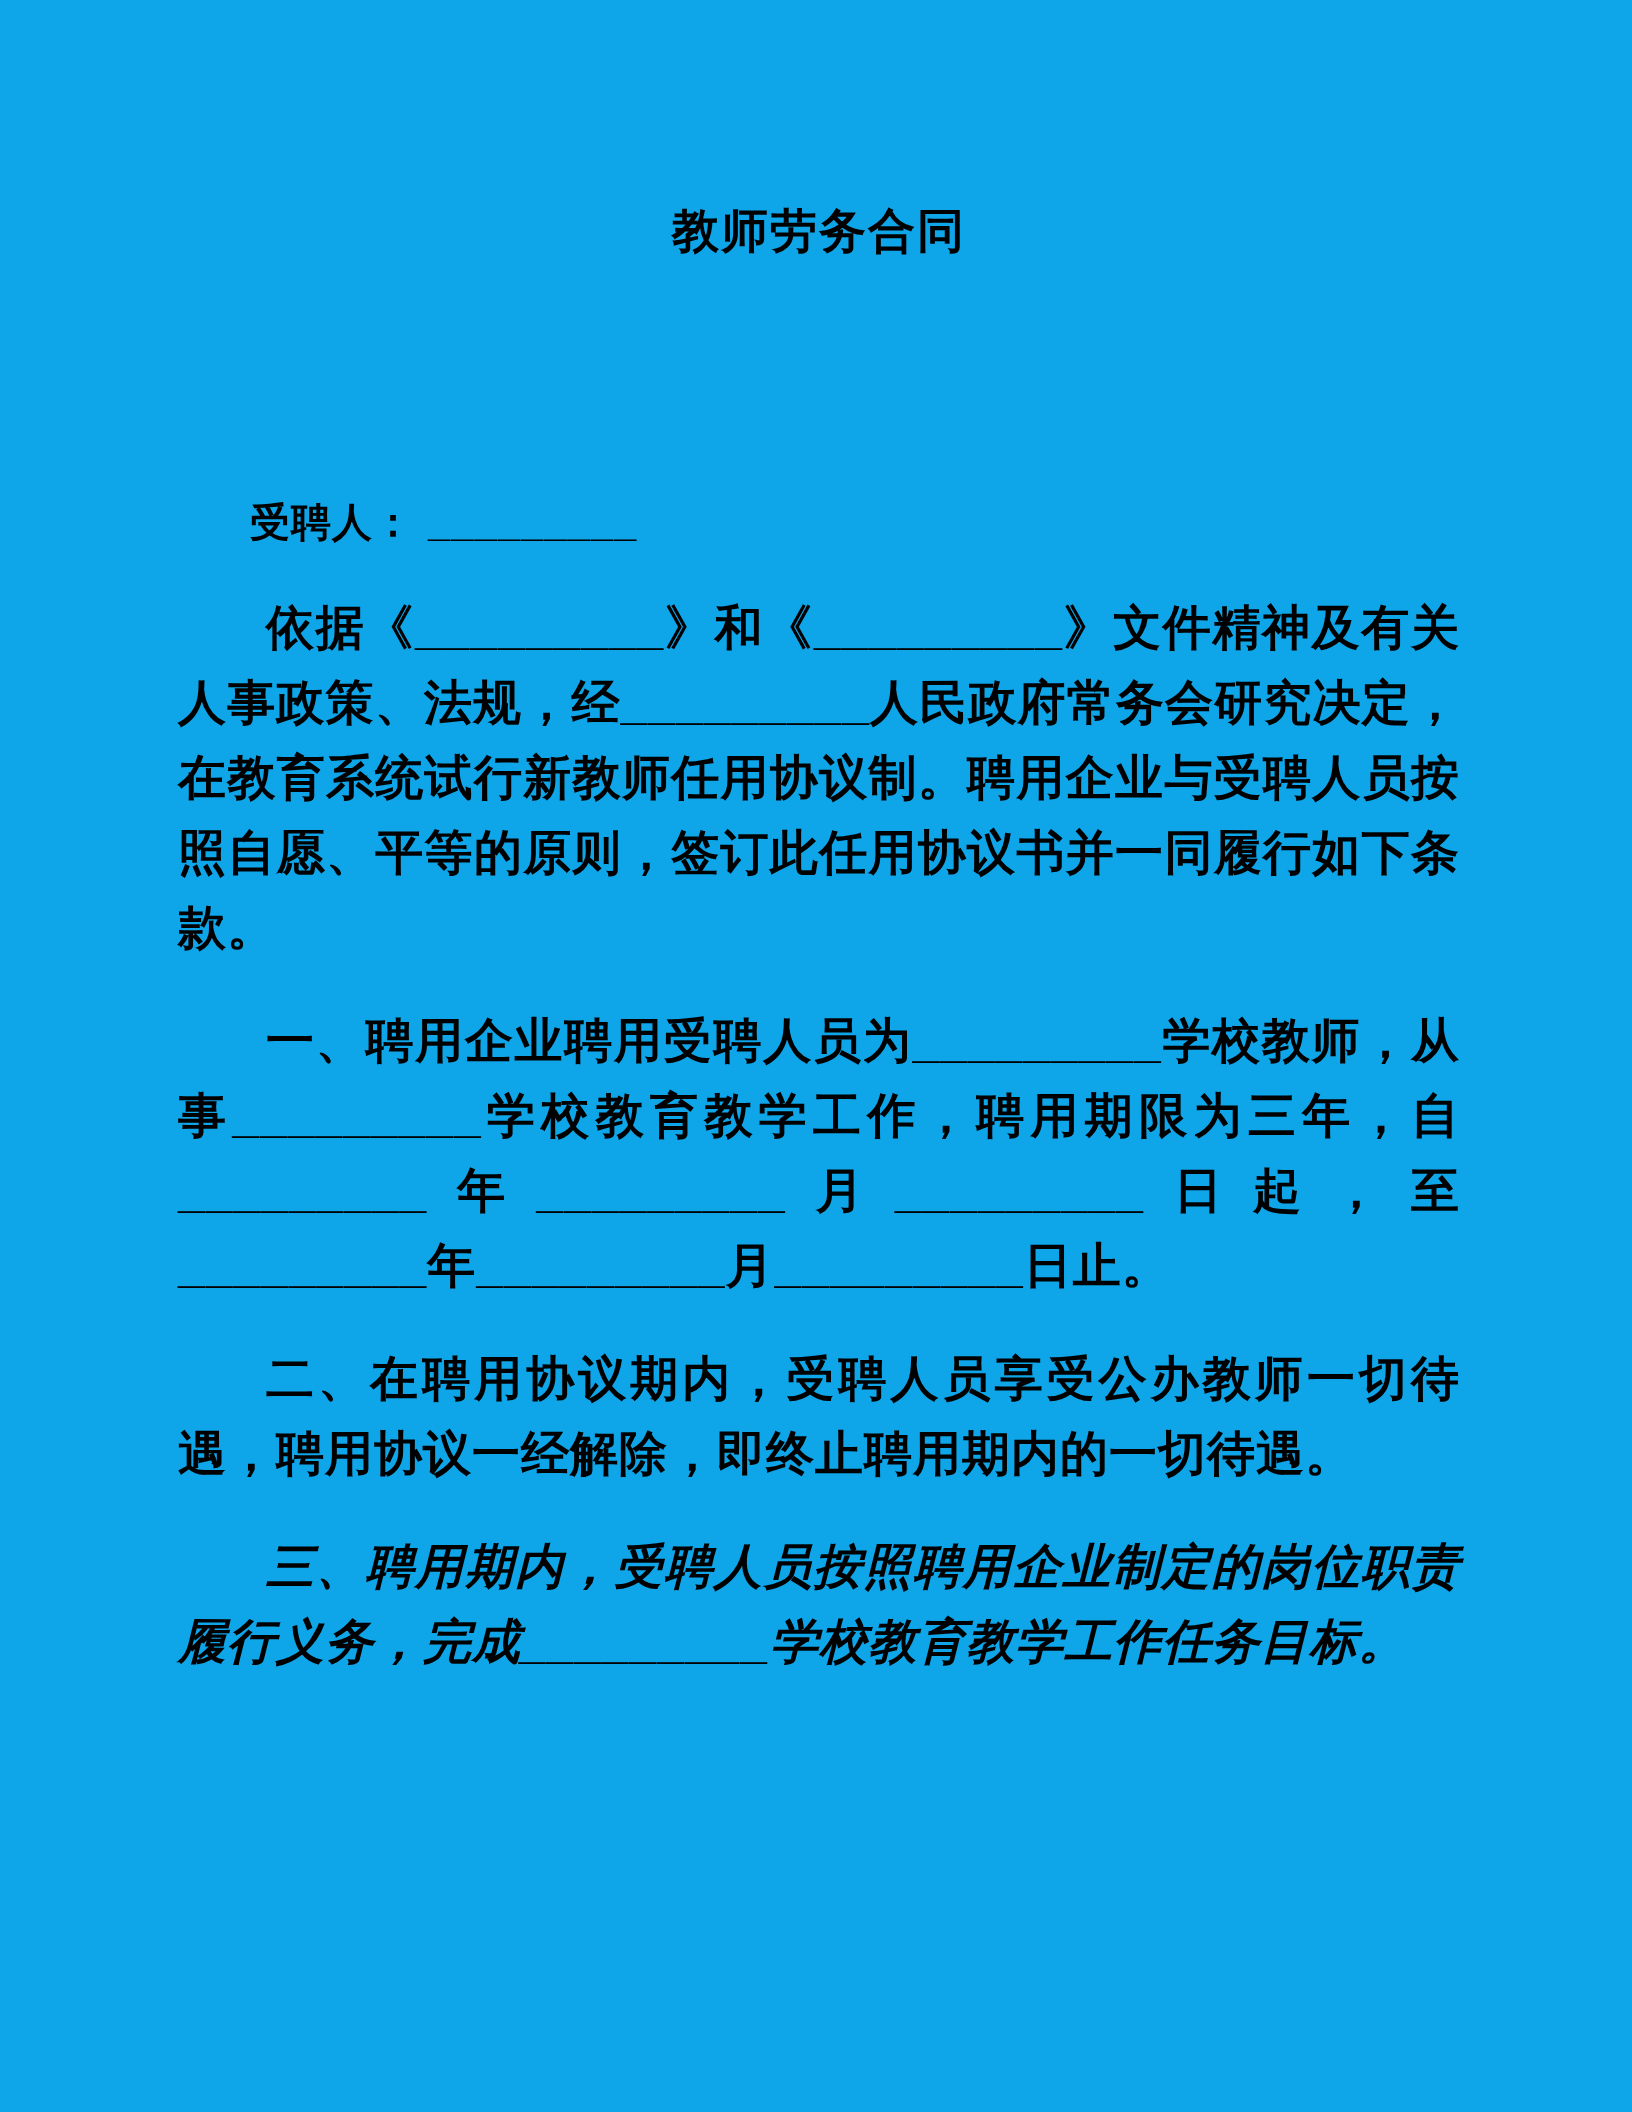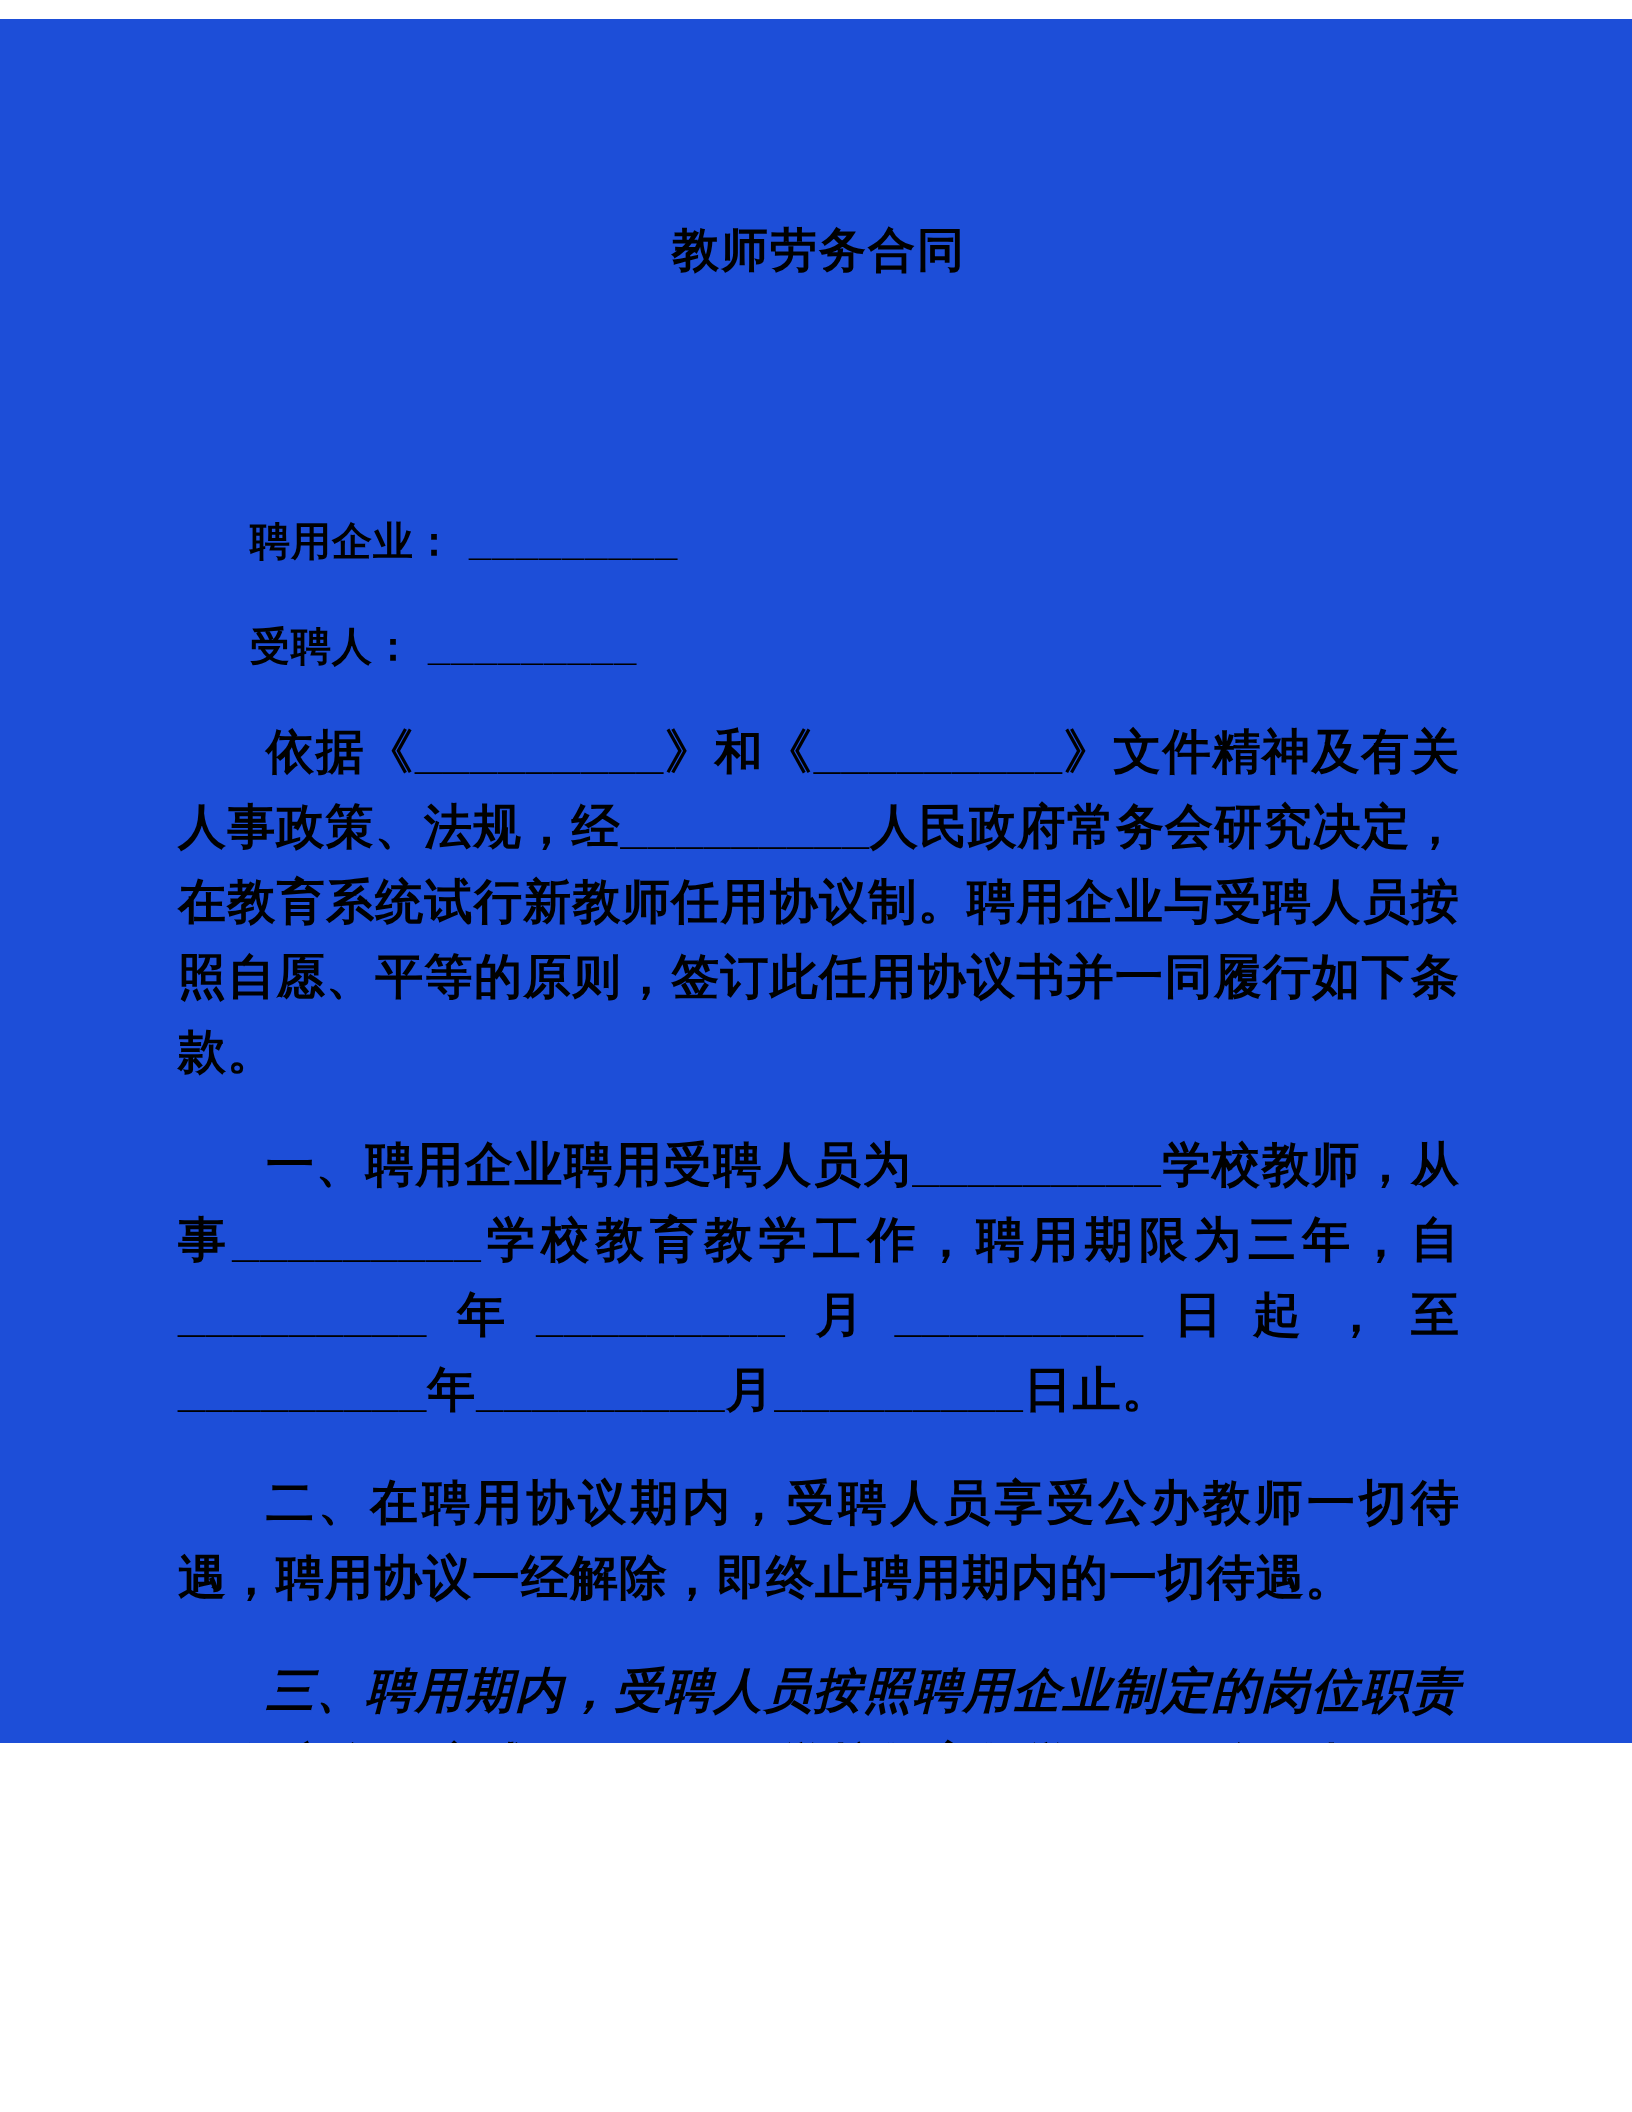--- a/index.html
+++ b/index.html
@@ -3,28 +3,27 @@
 <meta charset="utf-8">
 <style>
   * { margin: 0; padding: 0; box-sizing: border-box; }
   html, body {
     width: 1632px;
     height: 2112px;
     background: #ffffff;
   }
   .page {
     width: 1632px;
-    height: 1724px;
-    background: #1d4ed8;
+    height: 2112px;
+    background: #0ea5e9;
     color: #000000;
     font-family: "Liberation Sans", "DejaVu Sans", sans-serif;
     font-weight: bold;
     padding: 202px 172px 0 178px;
     overflow: hidden;
-    margin-top: 19px;
   }
   .title {
     font-size: 47px;
     line-height: 58px;
     letter-spacing: 2px;
     text-align: center;
     margin-bottom: 225px;
     font-weight: bold;
   }
   .field {
@@ -48,23 +47,20 @@
   }
   .para:last-child { margin-bottom: 0; font-style: italic; }
 </style>
 </head>
 <body>
 
 <div class="page">
 
   <h1 class="title">教师劳务合同</h1>
 
-  <p class="field">
-    <span>聘用企业：</span><span class="blank">_________</span>
-  </p>
 
   <p class="field">
     <span>受聘人：</span><span class="blank">_________</span>
   </p>
 
   <p class="para">依据《_________》和《_________》文件精神及有关人事政策、法规，经_________人民政府常务会研究决定，在教育系统试行新教师任用协议制。聘用企业与受聘人员按照自愿、平等的原则，签订此任用协议书并一同履行如下条款。</p>
 
   <p class="para">一、聘用企业聘用受聘人员为_________学校教师，从事_________学校教育教学工作，聘用期限为三年，自_________年_________月_________日起，至_________年_________月_________日止。</p>
 
   <p class="para">二、在聘用协议期内，受聘人员享受公办教师一切待遇，聘用协议一经解除，即终止聘用期内的一切待遇。</p>

